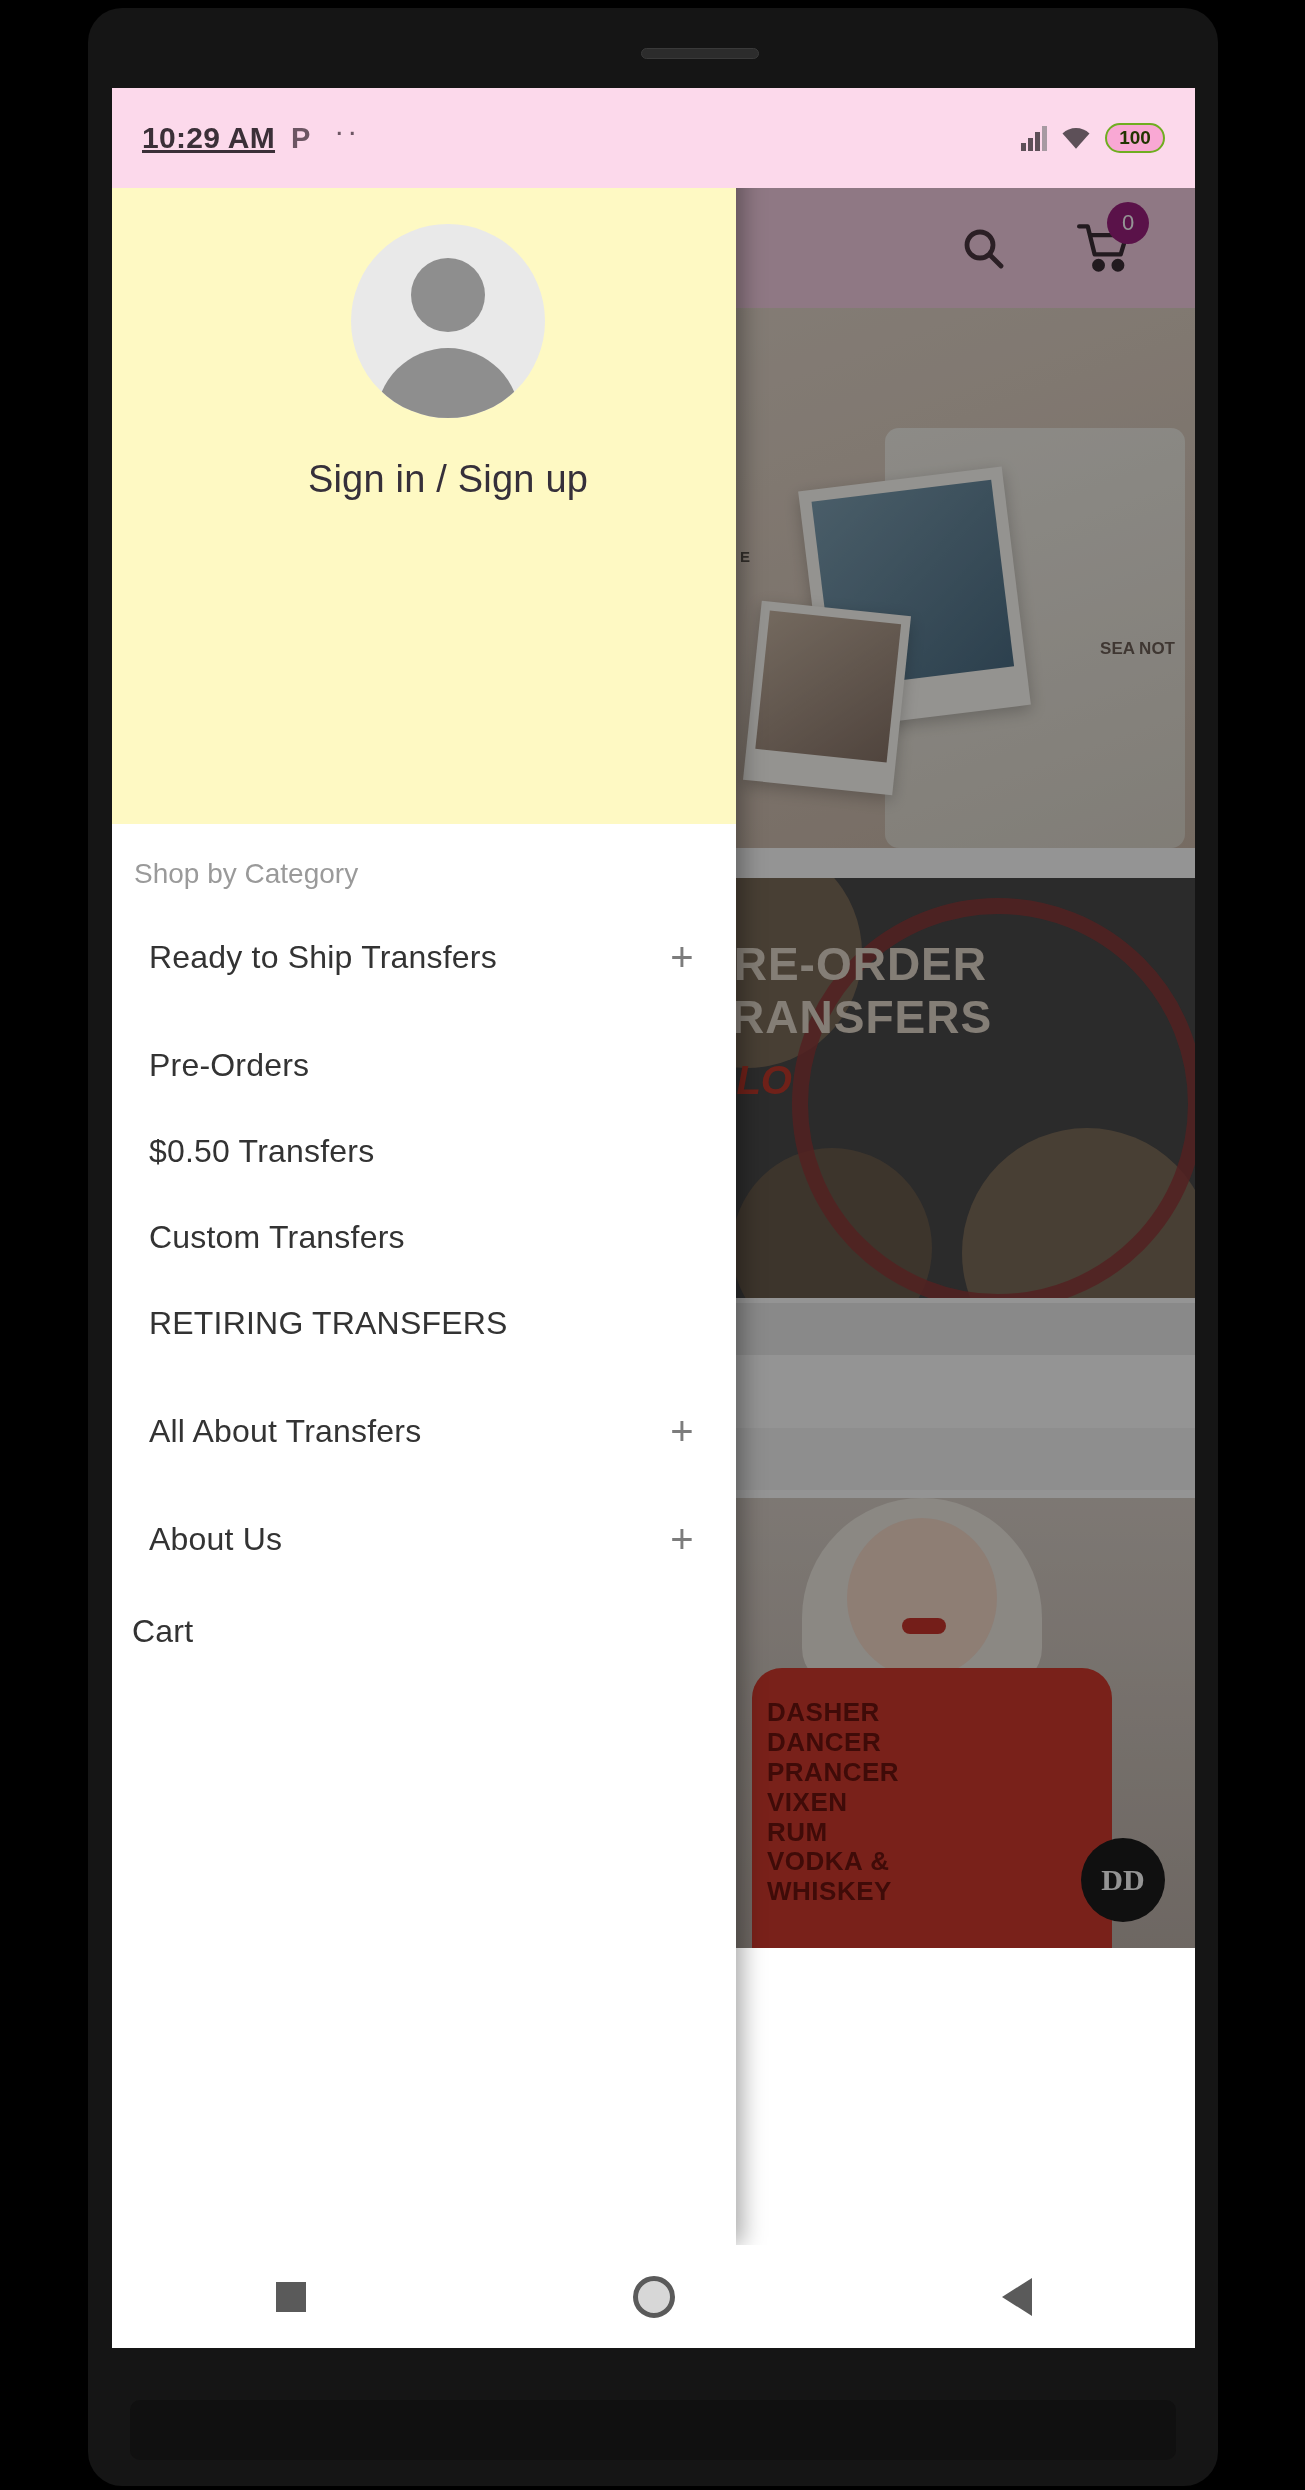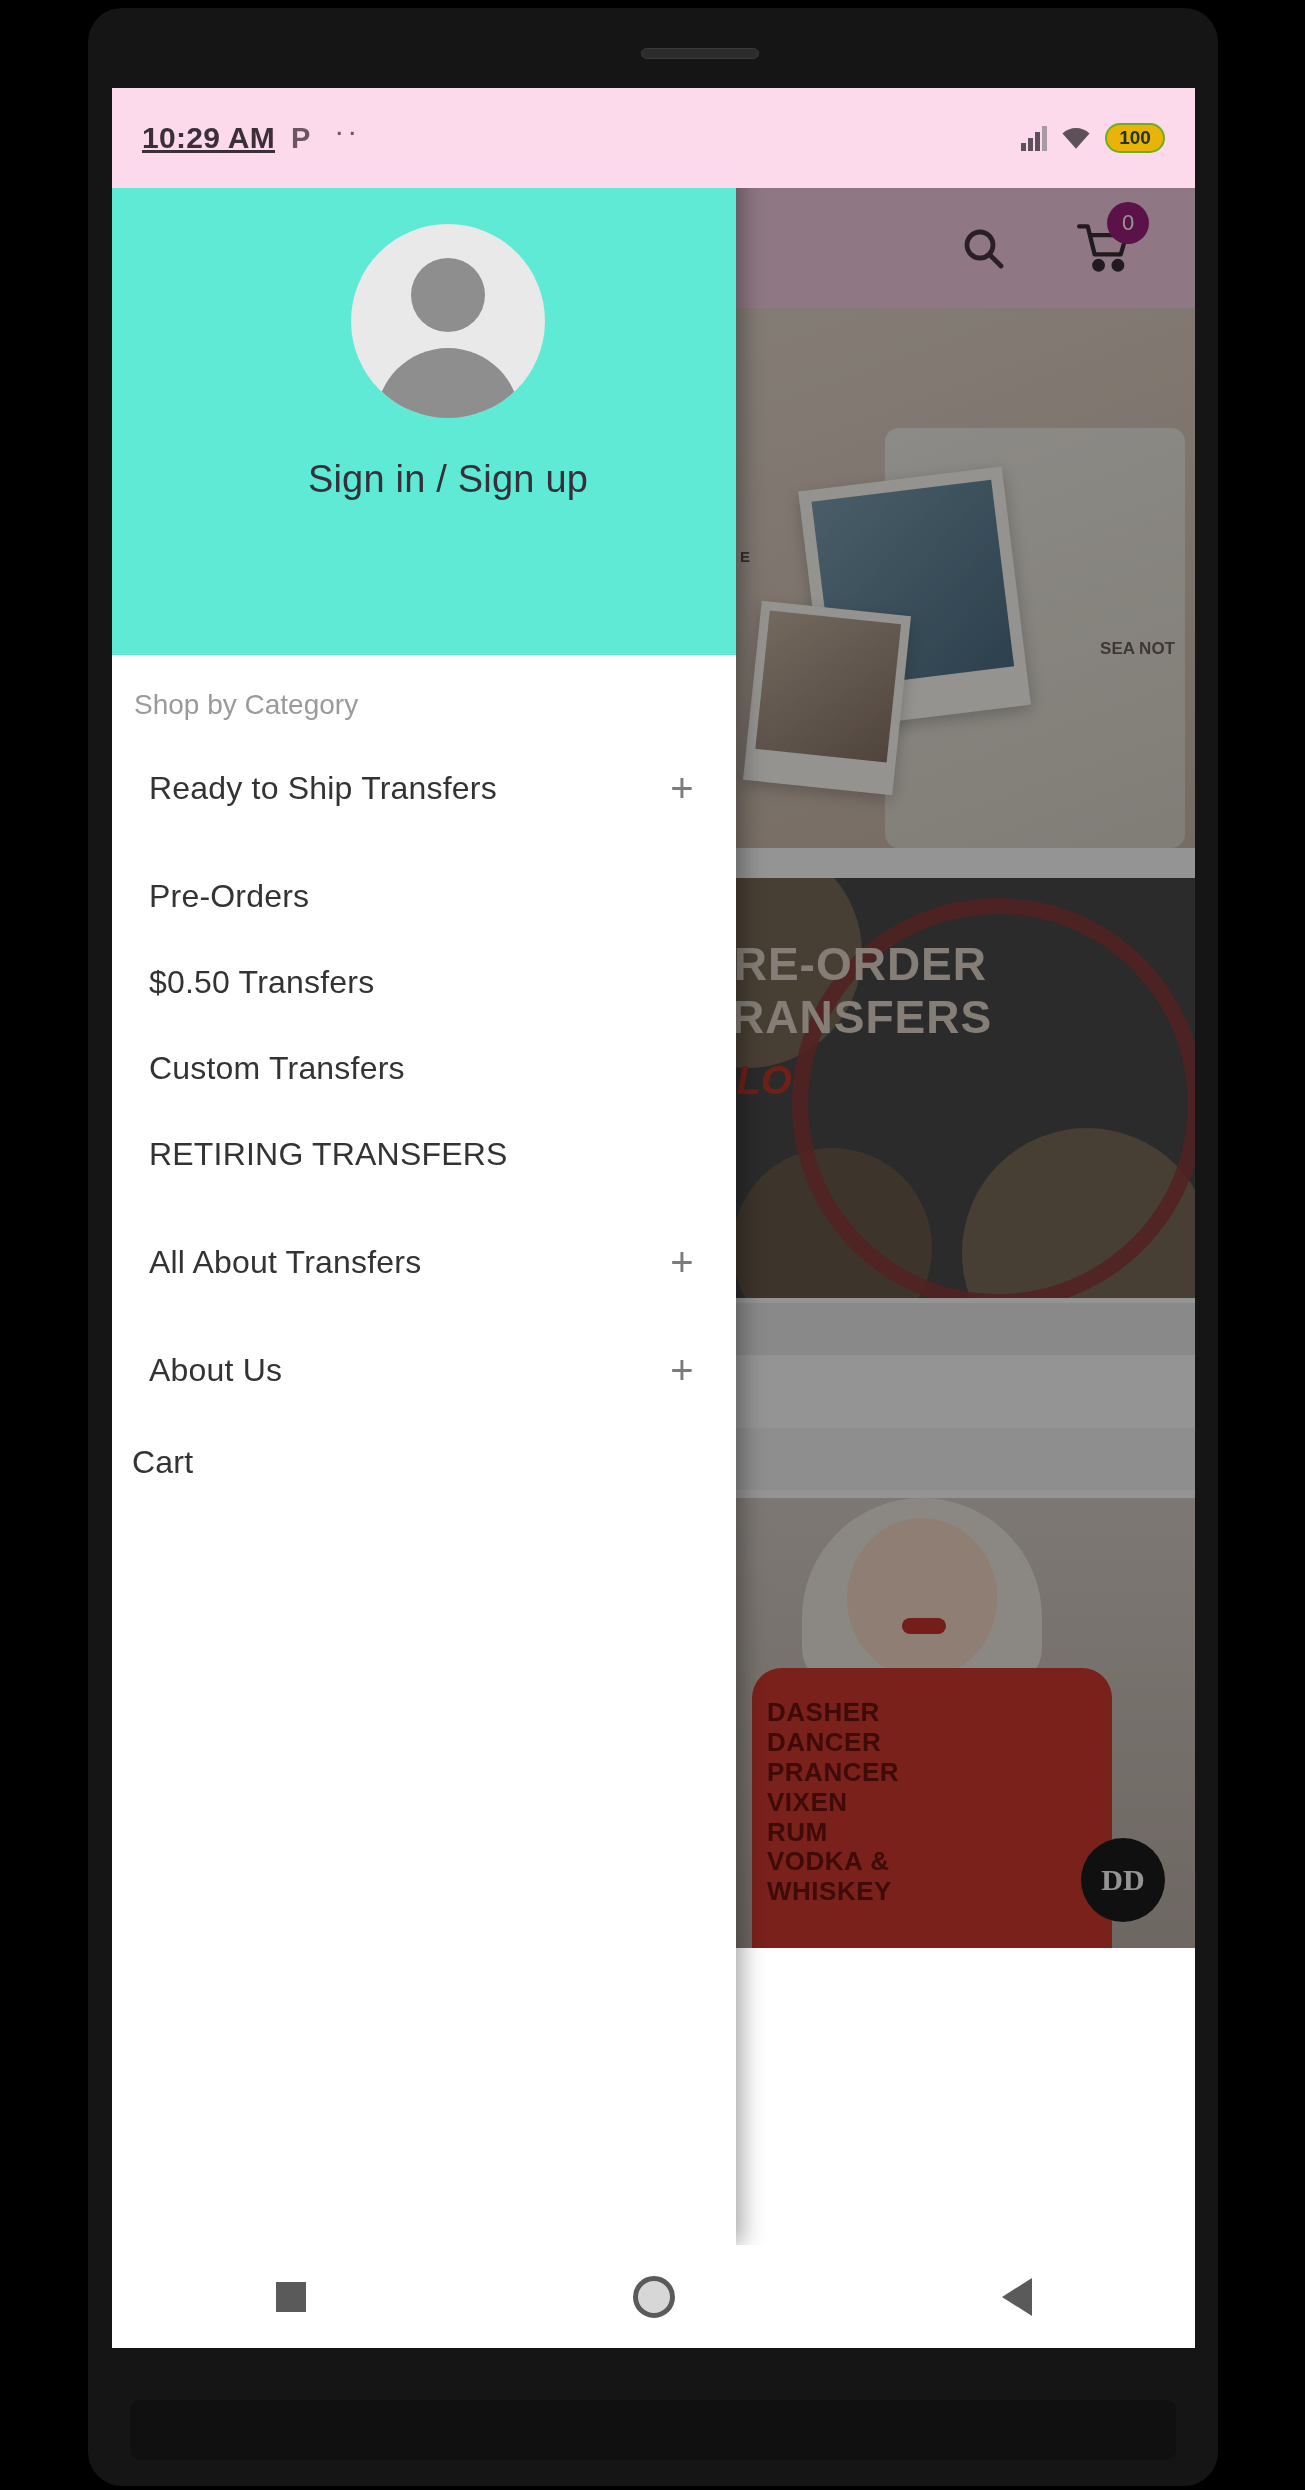--- a/index.html
+++ b/index.html
@@ -111,21 +111,21 @@
   .sig-bars i { display:block; width: 5px; background: #5d5058; }
   .sig-bars i:nth-child(1){height:8px;}
   .sig-bars i:nth-child(2){height:13px;}
   .sig-bars i:nth-child(3){height:19px;}
   .sig-bars i:nth-child(4){height:25px; background:#a79aa2;}
   .wifi-ico { width: 30px; height: 26px; display:block; }
   .battery-pill {
     min-width: 60px;
     height: 30px;
     border-radius: 16px;
-    background: #eab308;
+    background: #f9a8d4;
     border: 2px solid #6fae20;
     color: #223400;
     font-size: 19px;
     font-weight: bold;
     display: flex;
     align-items: center;
     justify-content: center;
     padding: 0 9px;
     box-sizing: border-box;
   }
@@ -266,22 +266,22 @@
     left: 0; top: 0;
     width: 624px;
     height: 2157px;
     background: #ffffff;
     z-index: 30;
     box-shadow: 6px 0 22px rgba(0,0,0,.35);
     overflow: hidden;
   }
   .drawer-header {
     width: 624px;
-    height: 567px;
-    background: #5eead4;
+    height: 736px;
+    background: #fef9c3;
     display: flex;
     flex-direction: column;
     align-items: center;
     justify-content: flex-start;
     padding-top: 136px;
     box-sizing: border-box;
     cursor: pointer;
     padding-left: 48px;
   }
   .avatar {

